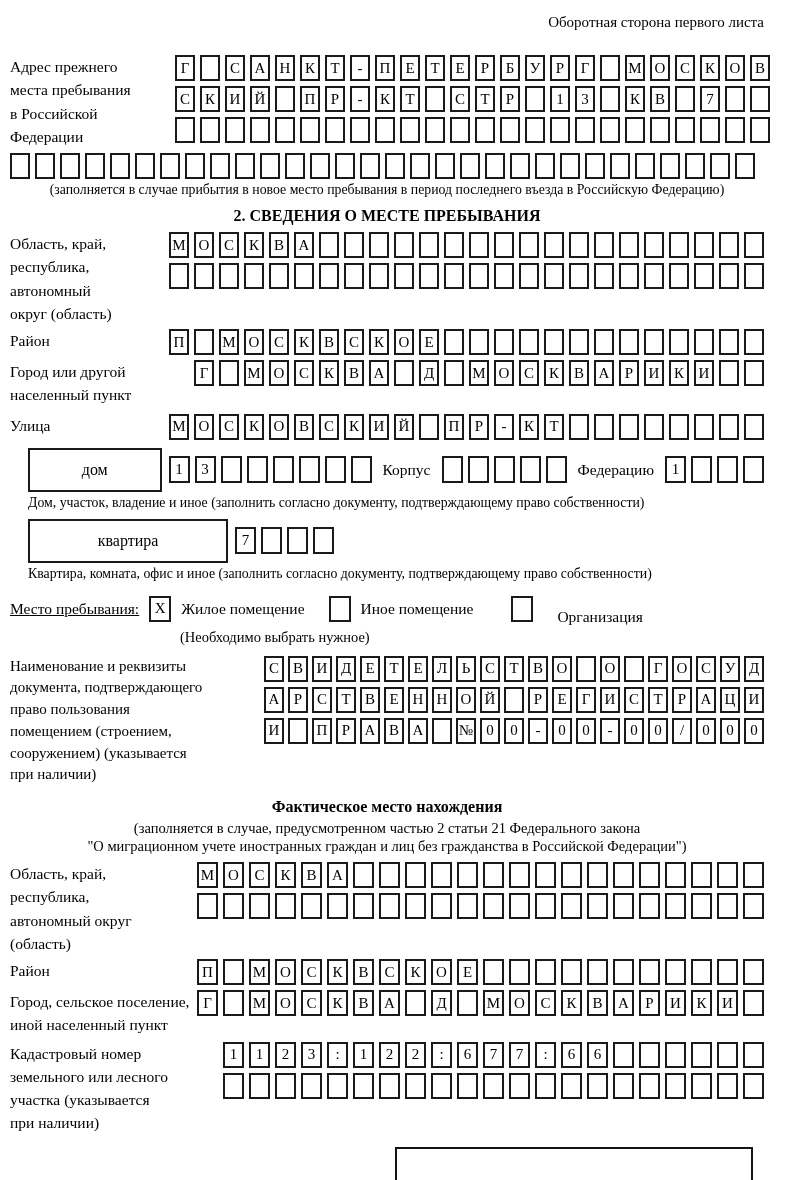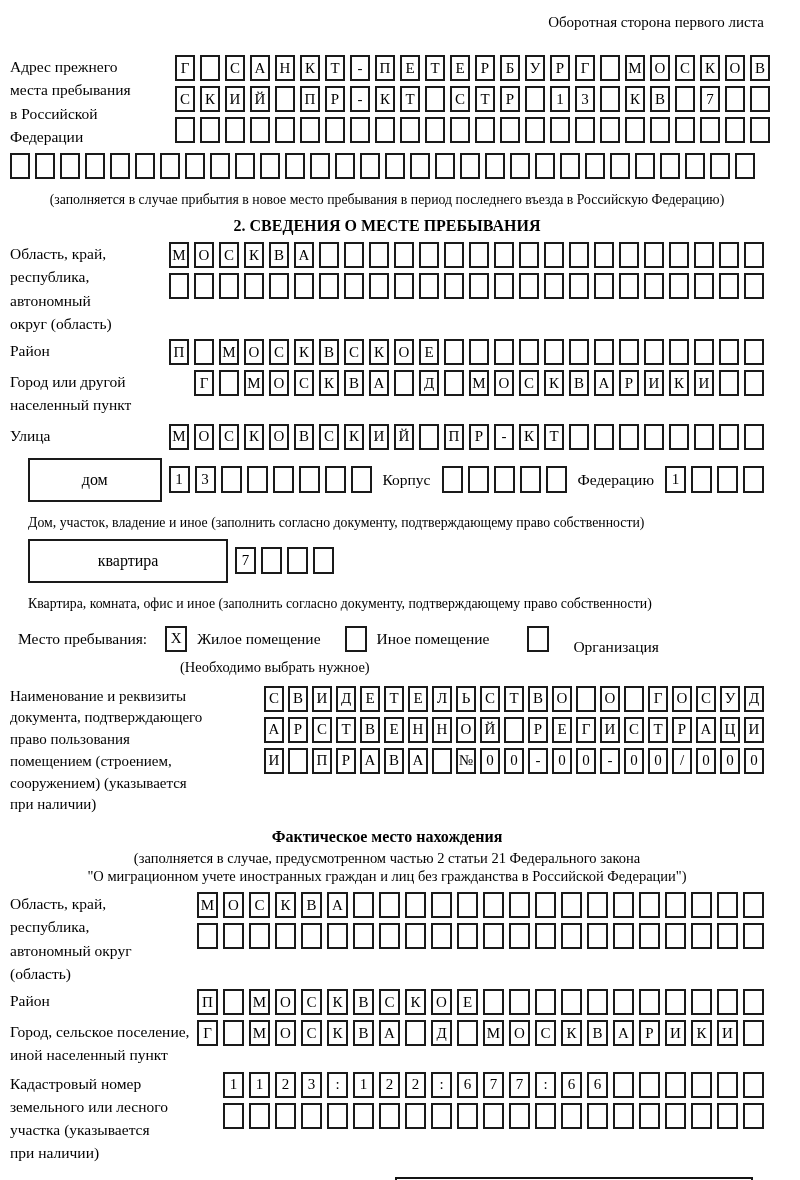--- a/index.html
+++ b/index.html
@@ -22,21 +22,21 @@
   .cell {
     width: 20px; height: 26px; flex: 0 0 auto;
     border: 2px solid #1a1a1a; background: #fff;
     display: flex; align-items: center; justify-content: center;
     font-size: 15px; line-height: 1;
   }
   .cellrow.tight { gap: 4px; }
   .cellrow.wide .cell { width: 21px; }
   .fullrow { margin-top: 5px; }
 
-  .caption { font-size: 13.8px; margin-top: 13px; }
+  .caption { font-size: 13.8px; margin-top: 3px; }
   .caption.center { text-align: center; }
   .caption.indent { margin-left: 18px; }
 
   .sec-title { text-align: center; font-weight: bold; font-size: 16px; margin-top: 9px; }
   .sub-note { text-align: center; font-size: 14.5px; margin-top: 4px; }
 
   
   .houseline { display: flex; align-items: center; margin-top: 8px; margin-left: 18px; gap: 7px; }
   .widebox {
     border: 2px solid #1a1a1a; height: 44px;
@@ -385,21 +385,21 @@
     <div class="cellrow">
         <span class="cell">7</span>
         <span class="cell"></span>
         <span class="cell"></span>
         <span class="cell"></span>
       </div>
   </div>
   <div class="caption indent">Квартира, комната, офис и иное (заполнить согласно документу, подтверждающему право собственности)</div>
 
   <div class="stayline">
-    <span class="inline-label" style="margin:8px;">Место пребывания:</span>
+    <span class="inline-label" style="margin:0;text-decoration:underline;">Место пребывания:</span>
     <span class="cellrow cb">
         <span class="cell">X</span>
       </span>
     <span class="inline-label" style="margin:0;">Жилое помещение</span>
     <span class="cellrow cb" style="margin-left:14px;">
         <span class="cell"></span>
       </span>
     <span class="inline-label" style="margin:0;">Иное помещение</span>
     <span class="cellrow cb" style="margin-left:28px;">
         <span class="cell"></span>

